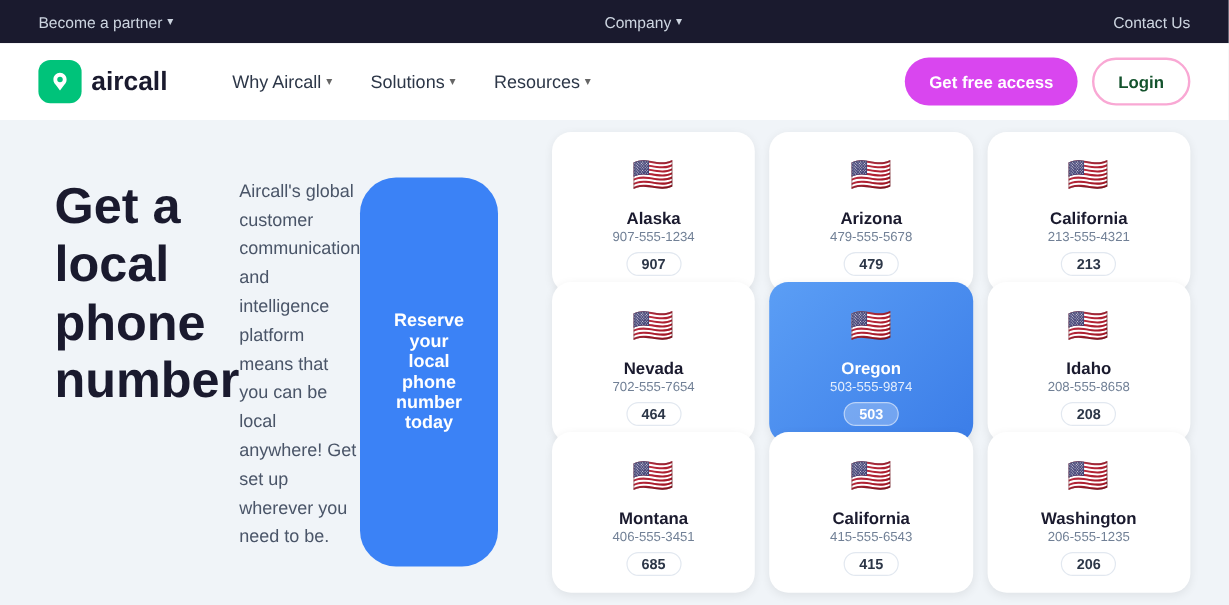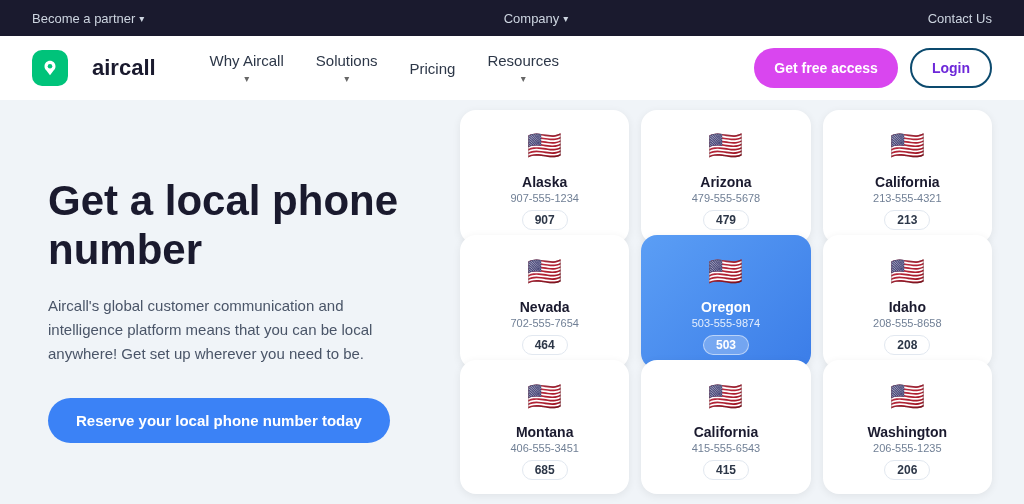--- a/index.html
+++ b/index.html
@@ -30,21 +30,21 @@
       background: #fff;
       height: 64px;
       display: flex;
       align-items: center;
       padding: 0 32px;
       box-shadow: 0 1px 4px rgba(0,0,0,0.08);
     }
     .logo {
       display: flex;
       align-items: center;
-      gap: 24px;
+      gap: 8px;
       margin-right: 40px;
     }
     .logo-icon {
       width: 36px;
       height: 36px;
       background: #00c37a;
       border-radius: 10px;
       display: flex;
       align-items: center;
       justify-content: center;
@@ -63,60 +63,59 @@
     }
     .nav-item {
       padding: 8px 14px;
       font-size: 15px;
       color: #2d3748;
       cursor: pointer;
       display: flex;
       align-items: center;
       gap: 4px;
       border-radius: 6px;
-      flex-direction: column;
     }
     .nav-item .chevron { font-size: 10px; color: #666; }
     .nav-actions {
       display: flex;
       gap: 12px;
     }
     .btn-green {
       background: #d946ef;
       color: #fff;
       border: none;
       padding: 10px 20px;
       border-radius: 24px;
       font-size: 14px;
       font-weight: 700;
       cursor: pointer;
     }
     .btn-outline {
       background: transparent;
-      color: #6d28d9;
-      border: 2px solid #0c4a6e;
+      color: #14532d;
+      border: 2px solid #f9a8d4;
       padding: 10px 20px;
       border-radius: 24px;
       font-size: 14px;
       font-weight: 600;
       cursor: pointer;
     }
 
     
     .main {
       display: flex;
       height: calc(504px - 100px);
       background: #f0f4f8;
     }
 
     .hero {
       width: 460px;
       padding: 48px 48px 32px;
       display: flex;
-      flex-direction: column;
+      flex-direction: row;
       justify-content: center;
     }
     .hero h1 {
       font-size: 42px;
       font-weight: 800;
       color: #1a1a2e;
       line-height: 1.15;
       margin-bottom: 20px;
     }
     .hero p {
@@ -235,23 +234,20 @@
   <div class="nav-links">
     <div class="nav-item">
       <span>Why Aircall</span>
       <span class="chevron">▾</span>
     </div>
     <div class="nav-item">
       <span>Solutions</span>
       <span class="chevron">▾</span>
     </div>
     <div class="nav-item">
-      <span>Pricing</span>
-    </div>
-    <div class="nav-item">
       <span>Resources</span>
       <span class="chevron">▾</span>
     </div>
   </div>
 
   <div class="nav-actions">
     <button class="btn-green">Get free access</button>
     <button class="btn-outline">Login</button>
   </div>
 </nav>

